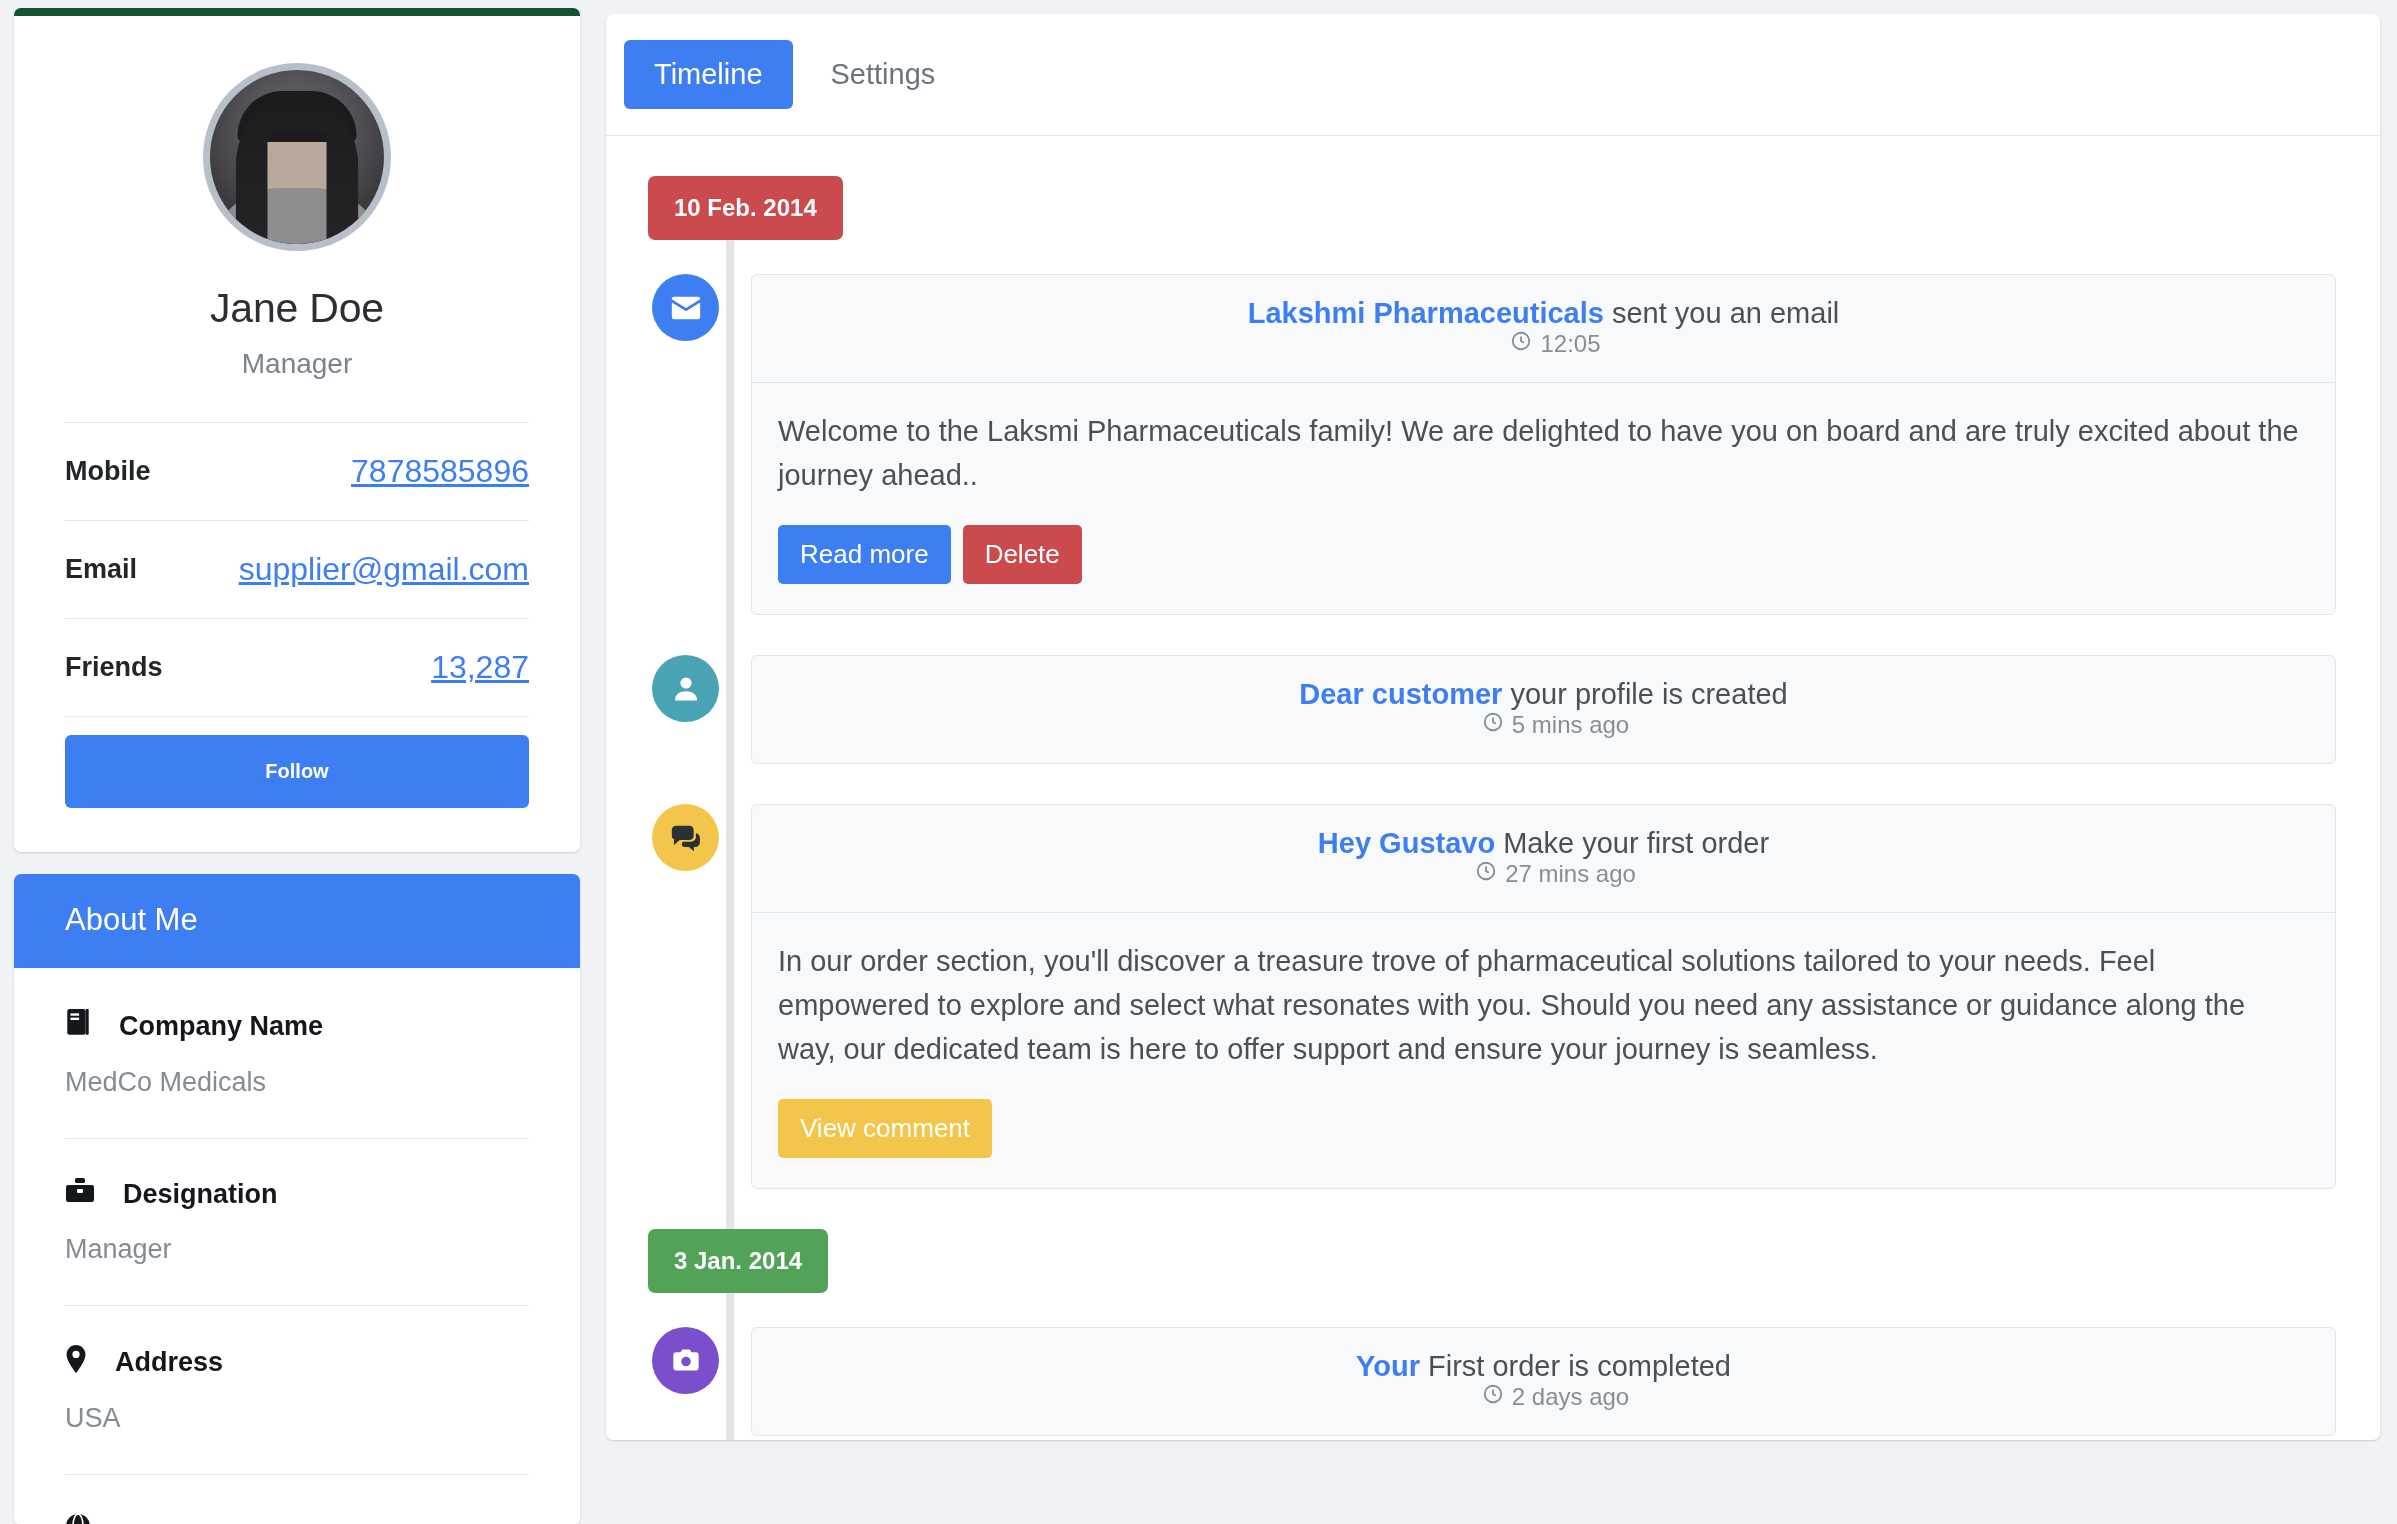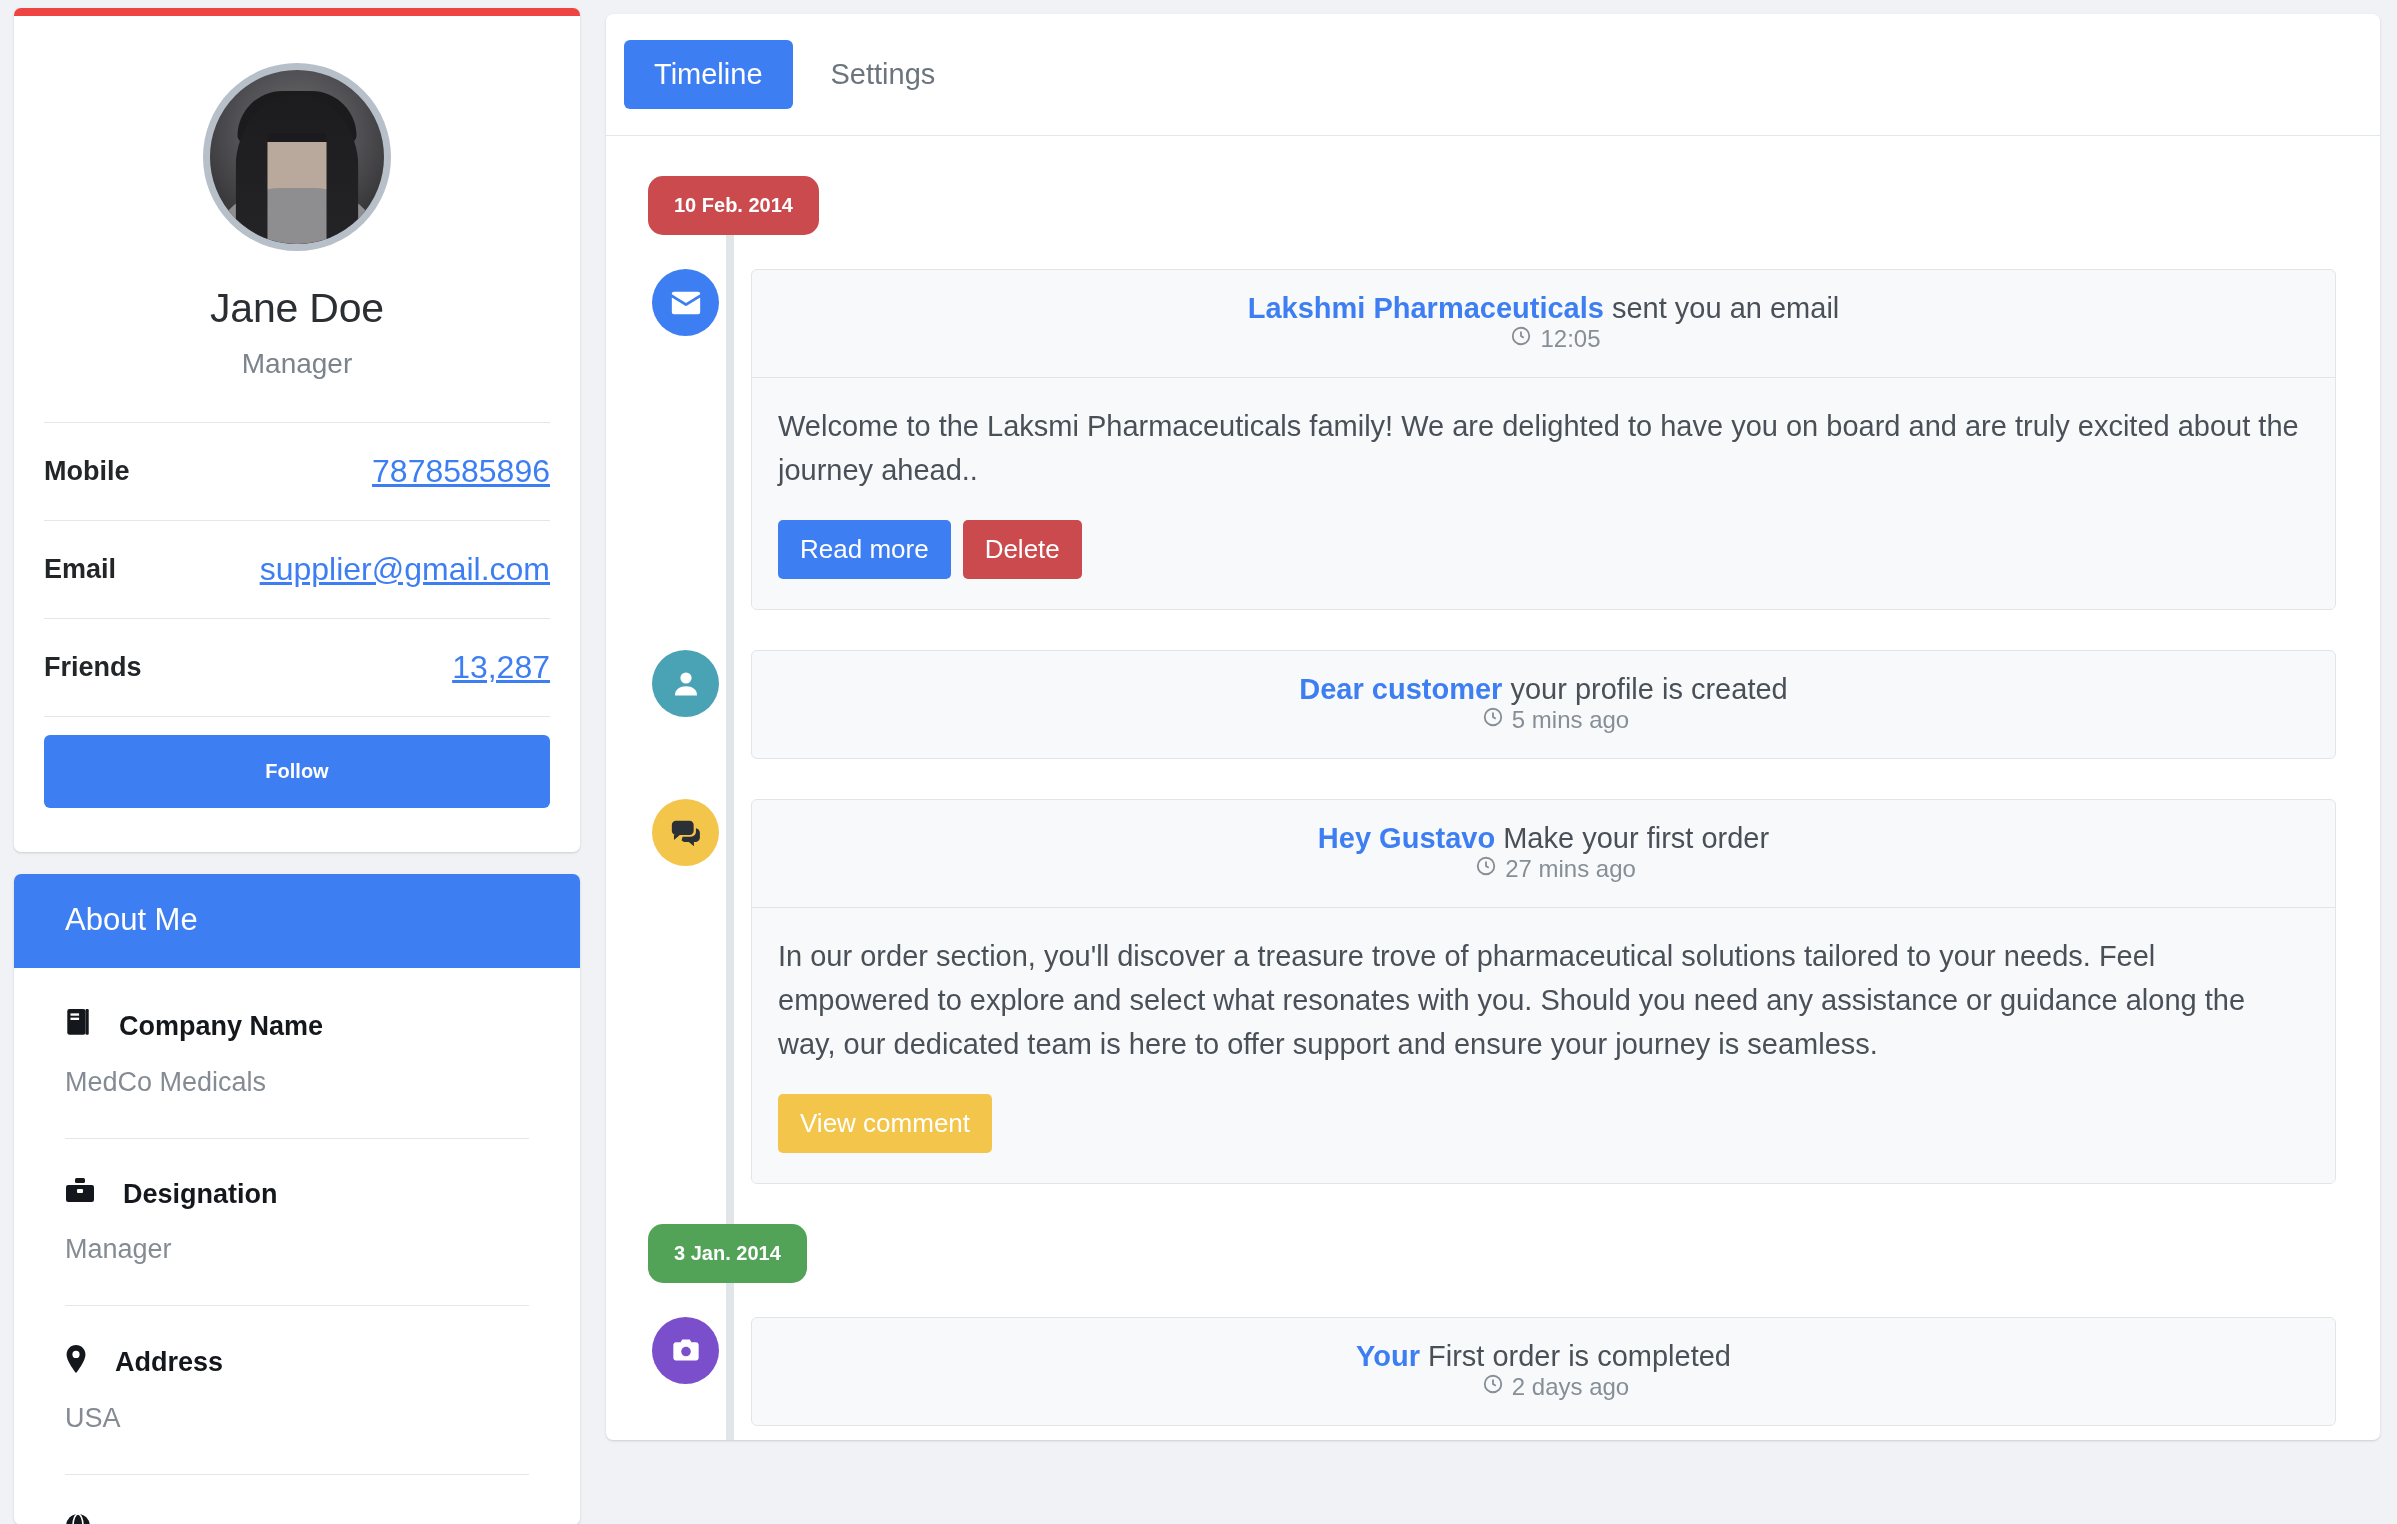--- a/index.html
+++ b/index.html
@@ -19,21 +19,21 @@
   }
 
   
   .sidebar { width: 566px; flex: 0 0 566px; display: flex; flex-direction: column; gap: 22px; }
 
   .card {
     background: #ffffff;
     border-radius: 7px;
     box-shadow: 0 1px 3px rgba(0,0,0,0.10), 0 1px 2px rgba(0,0,0,0.06);
   }
-  .profile-card { border-top: 8px solid #ef4444; padding: 0 30px 44px; }
+  .profile-card { border-top: 8px solid #14532d; padding: 0 51px 44px; }
 
   .avatar-wrap { display: flex; justify-content: center; padding: 47px 0 0; }
   .avatar {
     width: 188px; height: 188px; border-radius: 50%;
     border: 7px solid #b7bfc9;
     background: radial-gradient(circle at 50% 36%, #6e6e70 0%, #525256 42%, #3a3a3d 70%, #2b2b2e 100%);
     position: relative; overflow: hidden;
   }
   
   .avatar::before {
@@ -121,22 +121,22 @@
   .tab.active { background: #3d7ef2; color: #fff; }
 
   .timeline { position: relative; padding: 40px 44px 0 22px; }
   .tl-line {
     position: absolute; left: 120px; top: 59px; bottom: 59px;
     width: 8px; background: #e2e5e8; border-radius: 4px;
   }
 
   .date-badge {
     display: inline-block; position: relative; z-index: 2;
-    color: #fff; font-size: 20px; font-weight: 700;
-    padding: 18px 26px; border-radius: 15px; margin-left: 20px;
+    color: #fff; font-size: 24px; font-weight: 700;
+    padding: 18px 26px; border-radius: 7px; margin-left: 20px;
   }
   .date-badge.red { background: #ca4a4d; }
   .date-badge.green { background: #52a358; }
 
   .tl-item { display: flex; align-items: flex-start; position: relative; z-index: 2; }
   .tl-icon {
     flex: 0 0 auto; width: 67px; height: 67px; border-radius: 50%;
     display: flex; align-items: center; justify-content: center;
     margin-left: 24px; margin-right: 32px;
   }

